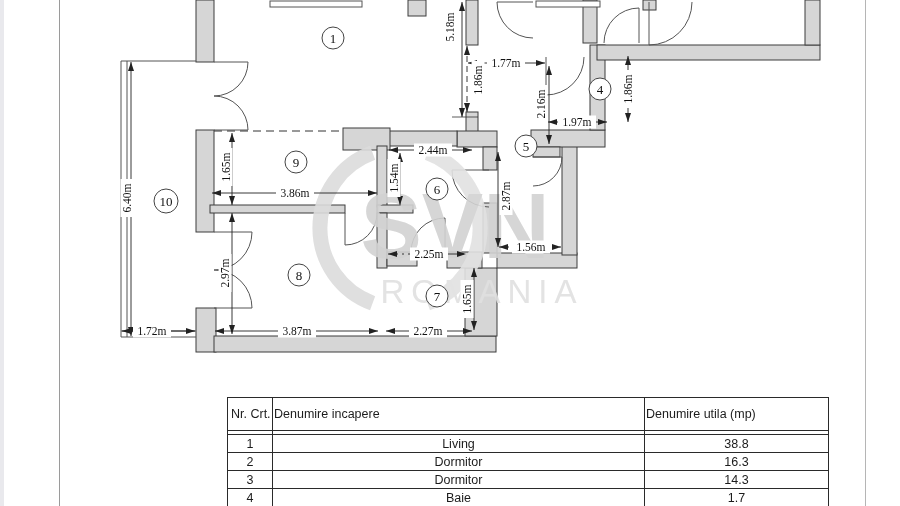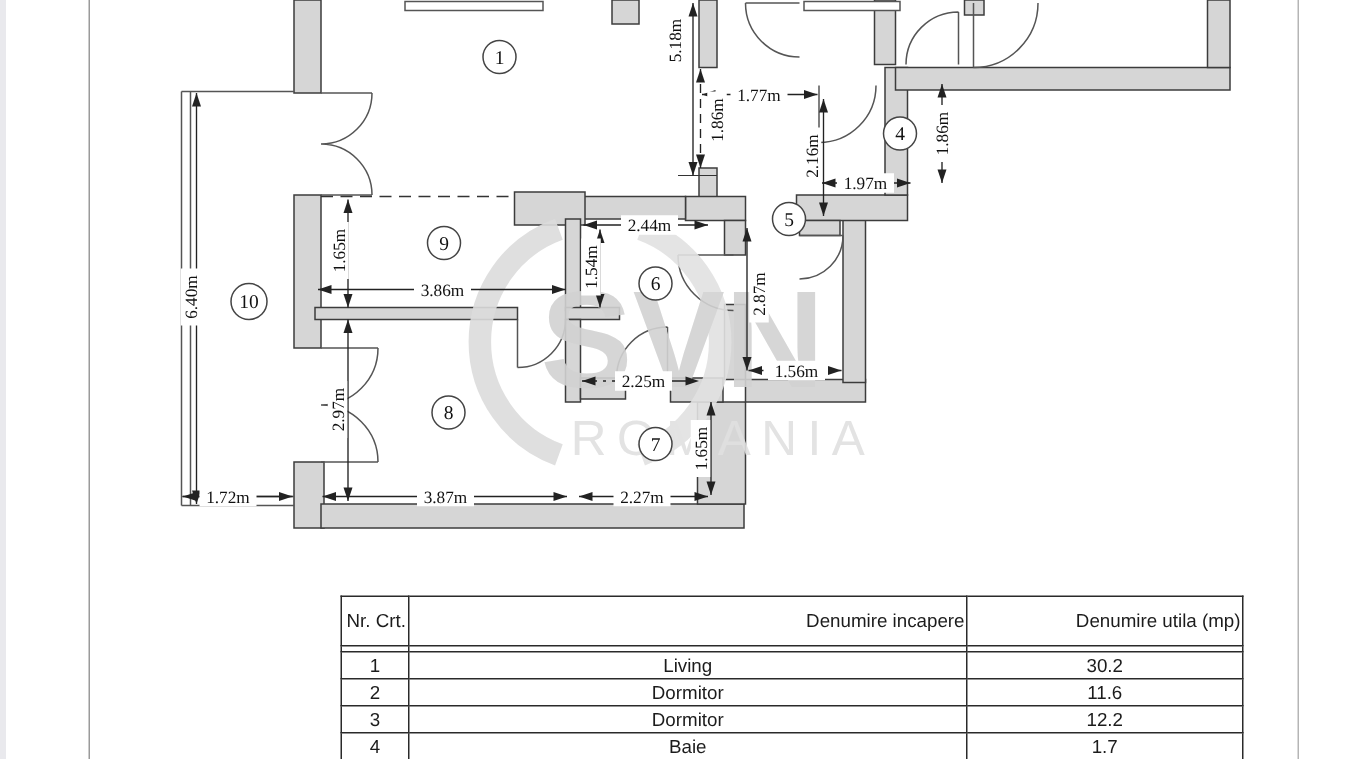--- a/index.html
+++ b/index.html
@@ -16,21 +16,21 @@
   
   #area-table-wrap{position:absolute;left:227px;top:397px;border-radius:17px;}
   table.area{
     border-collapse:collapse;table-layout:fixed;width:601px;
     font-family:"Liberation Sans", sans-serif;font-size:12.5px;color:#1c1c1c;
     border:1.5px solid #2a2a2a;
   }
   table.area th, table.area td{
     border:1px solid #2a2a2a;overflow:hidden;white-space:nowrap;
   }
-  table.area th{height:30px;font-weight:normal;text-align:right;}
+  table.area th{height:30px;font-weight:normal;text-align:left;}
   table.area th.first{text-align:left;padding-left:3px;}
   table.area tr.spacer td{height:3px;padding:0;}
   table.area td{height:17px;text-align:center;padding:0 2px;}
 </style>
 </head>
 <body>
 
 <div id="stage">
 
   <svg id="plan-svg" width="900" height="506" viewBox="0 0 900 506">
@@ -336,31 +336,31 @@
       </thead>
       <tbody>
         <tr class="spacer">
           <td></td>
             <td></td>
             <td></td>
         </tr>
         <tr>
           <td>1</td>
           <td>Living</td>
-          <td>30.2</td>
+          <td>38.8</td>
         </tr>
         <tr>
           <td>2</td>
           <td>Dormitor</td>
-          <td>11.6</td>
+          <td>16.3</td>
         </tr>
         <tr>
           <td>3</td>
           <td>Dormitor</td>
-          <td>12.2</td>
+          <td>14.3</td>
         </tr>
         <tr>
           <td>4</td>
           <td>Baie</td>
           <td>1.7</td>
         </tr>
 
       </tbody>
     </table>
   </div>

